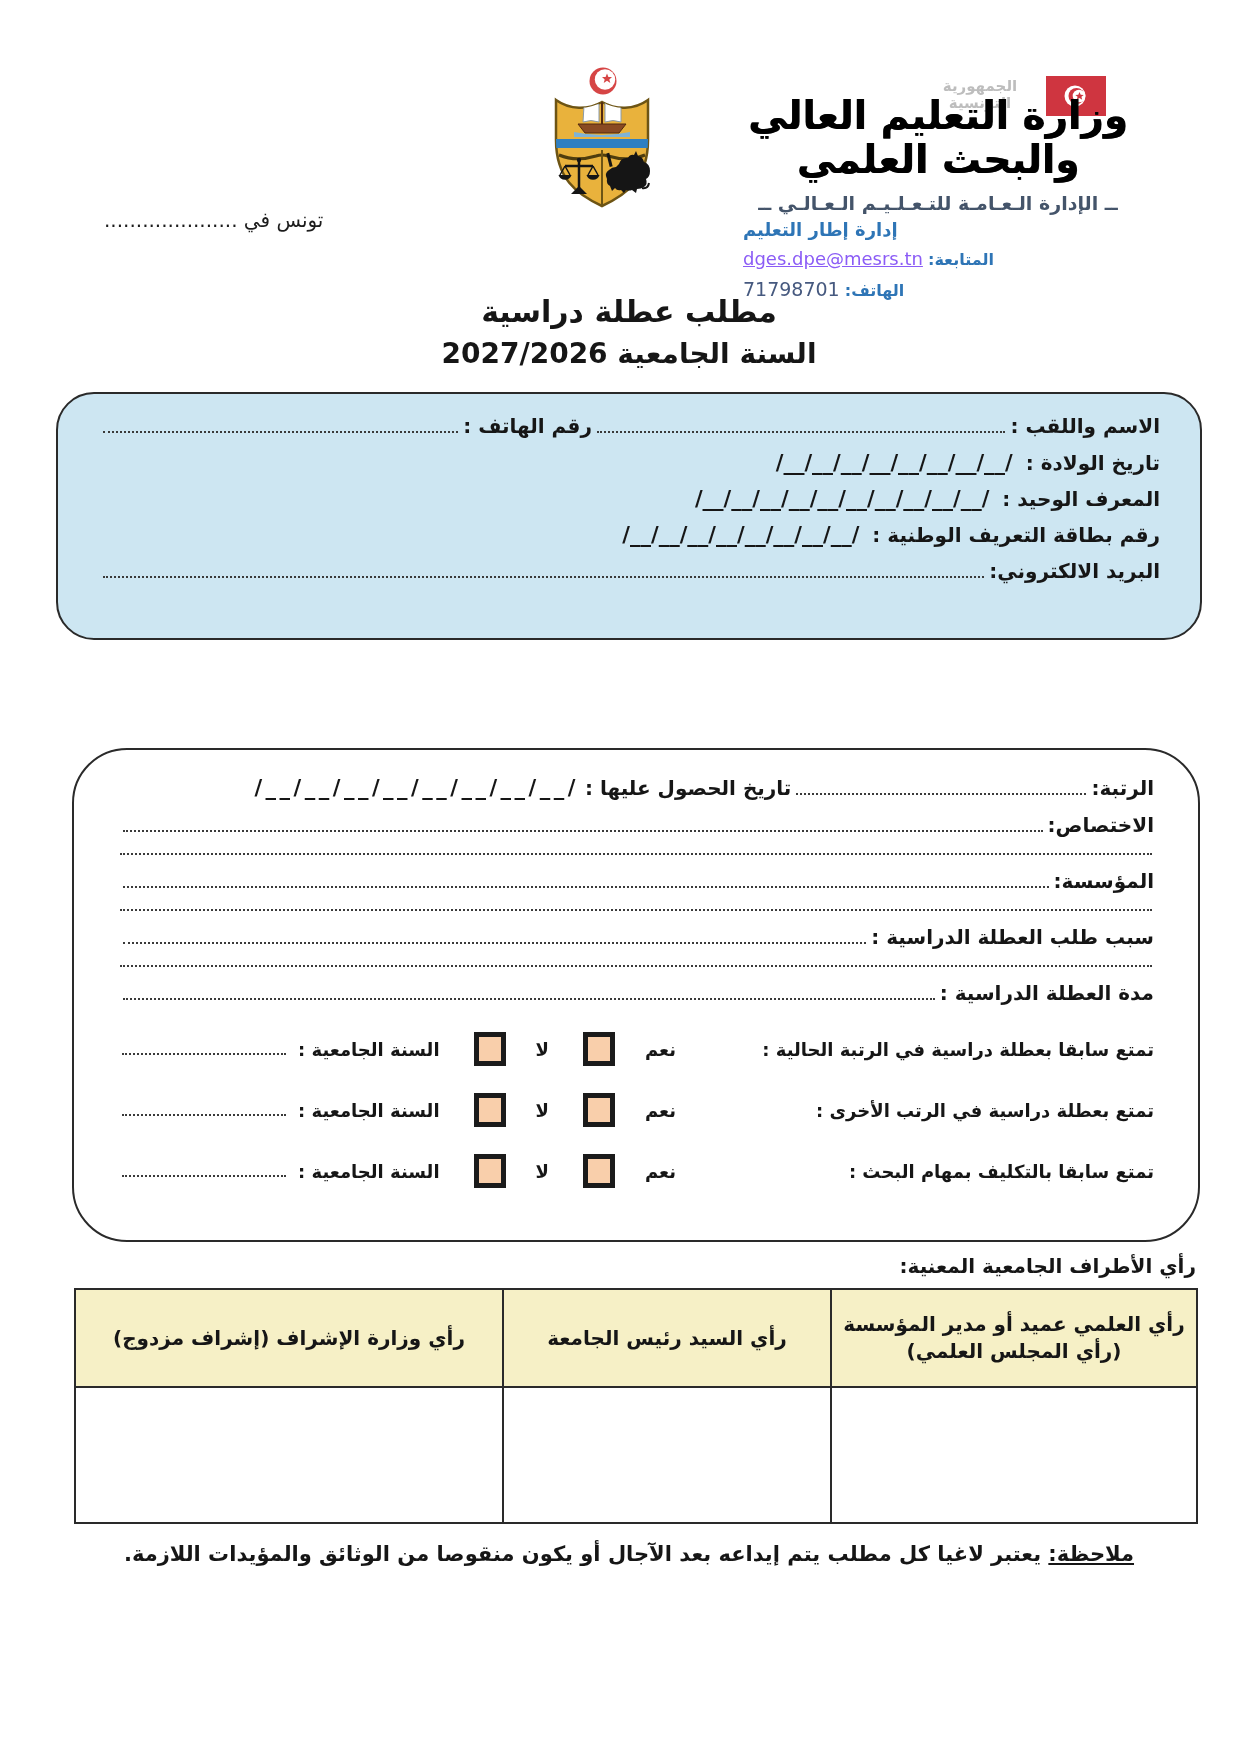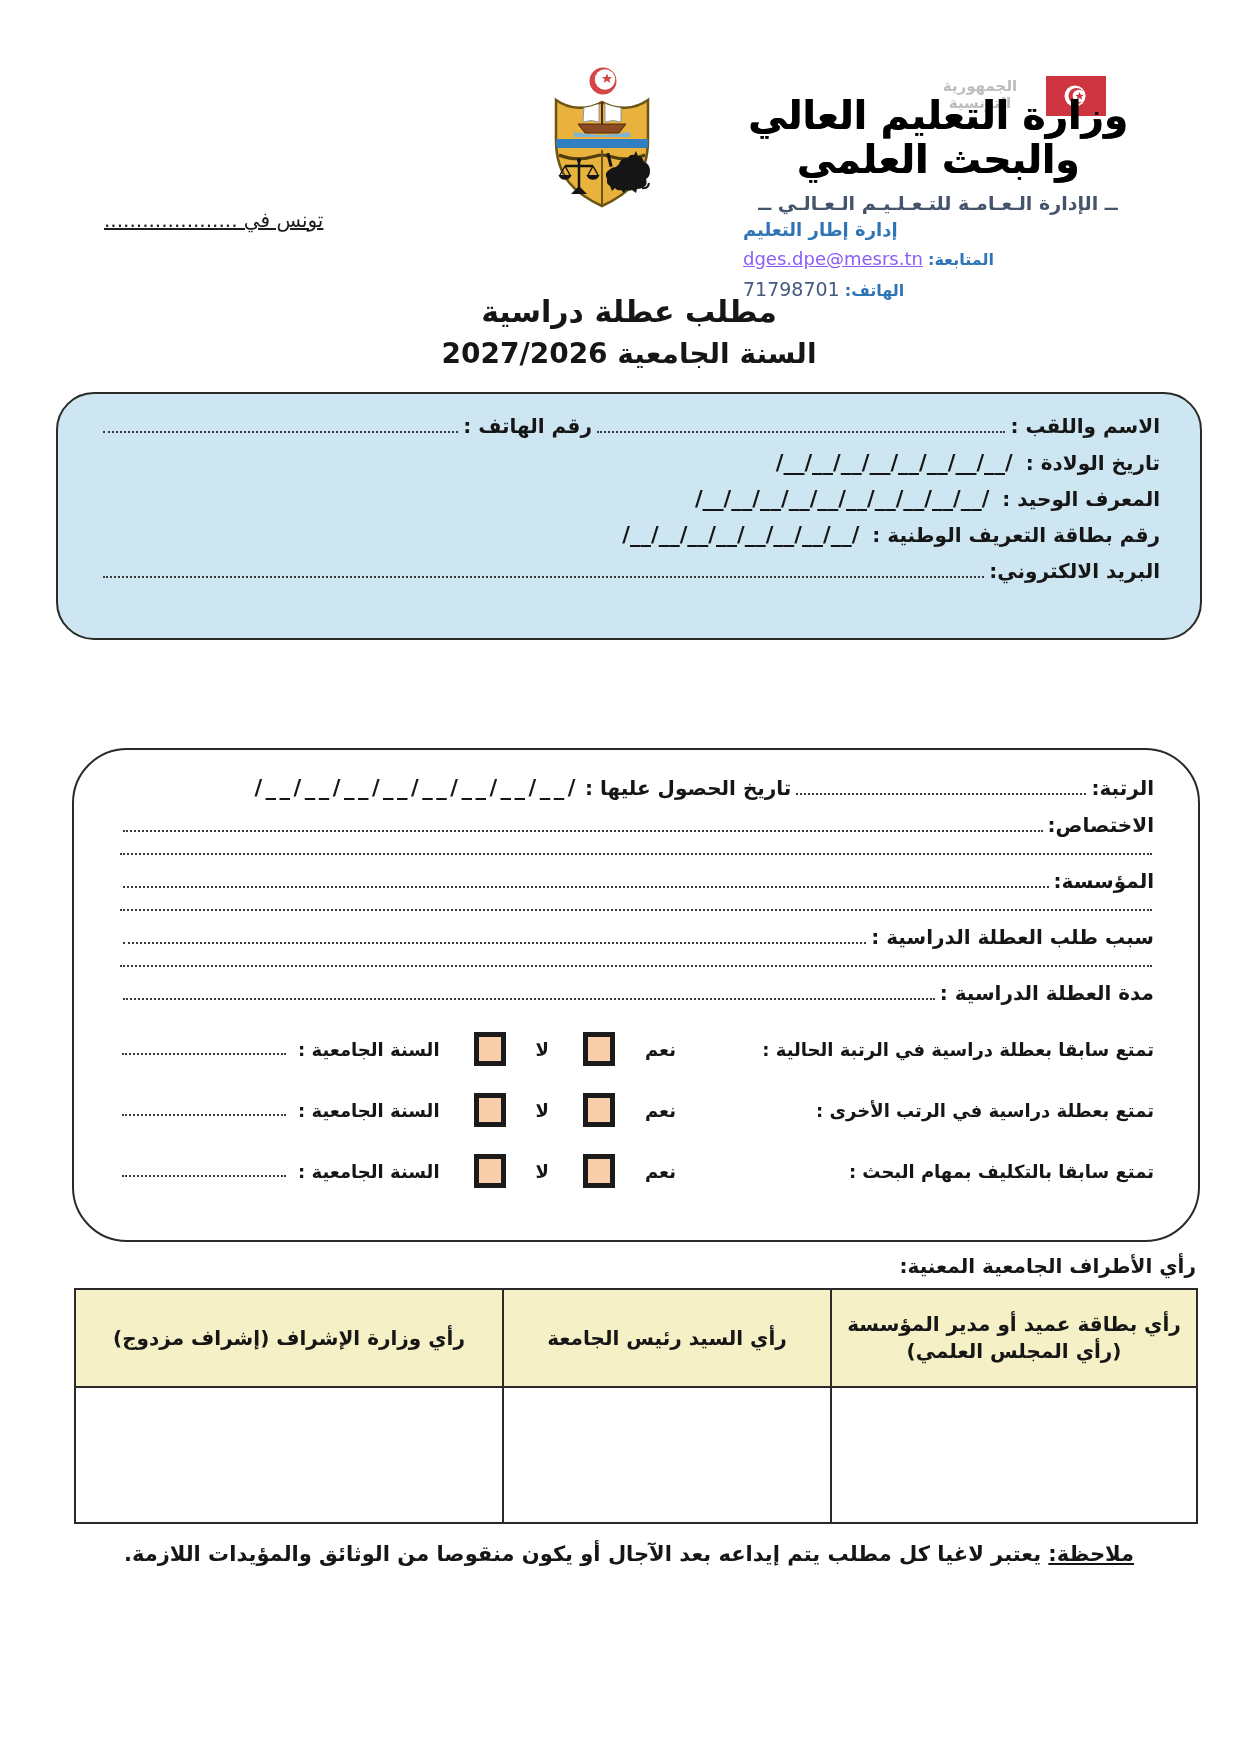--- a/index.html
+++ b/index.html
@@ -15,21 +15,21 @@
   .ministry{position:absolute;right:125px;top:94px;width:390px;text-align:center;
     font-weight:bold;font-size:39px;line-height:1.12;color:#000000;text-shadow:.6px 0 #101010;}
   .directorate{position:absolute;right:125px;top:192px;width:390px;text-align:center;
     color:#44546a;font-weight:bold;font-size:19px;letter-spacing:.5px;}
   .contact{position:absolute;right:125px;top:216px;width:390px;text-align:left;line-height:1.6;}
   .contact .dept{color:#2e75b6;font-weight:bold;font-size:18px;}
   .contact .row{font-size:16px;}
   .contact .lbl{color:#2e75b6;font-weight:bold;font-size:16px;}
   .contact a.email{color:#8b5cf6;text-decoration:underline;direction:ltr;unicode-bidi:isolate;font-size:18px;}
   .phone-num{direction:ltr;unicode-bidi:isolate;letter-spacing:7px;color:#46597f;font-size:19px;}
-  .place-date{position:absolute;left:104px;top:208px;font-size:20px;color:#1c1c1c;text-decoration:underline;}
+  .place-date{position:absolute;left:104px;top:208px;font-size:20px;color:#1c1c1c;}
   .emblem{position:absolute;left:546px;top:64px;width:112px;height:148px;}
   
   .title{position:absolute;top:294px;left:0;right:0;text-align:center;font-weight:bold;}
   .title .t1{font-size:30px;}
   .title .t2{font-size:28px;margin-top:8px;}
   
   .box{position:absolute;border:2px solid #2a2a2a;background:#fff;}
   .box-personal{top:392px;left:56px;right:56px;height:248px;border-radius:38px;
     background:#cde6f2;padding:20px 40px 0 40px;box-sizing:border-box;}
   .box-rank{top:748px;left:72px;right:58px;height:494px;border-radius:55px;
@@ -244,21 +244,21 @@
 
   <table class="opinions">
     <colgroup>
         <col style="width:366px">
         <col style="width:328px">
         <col style="width:428px">
       </colgroup>
     <thead>
       <tr>
         <th>
-          <span>رأي بطاقة عميد أو مدير المؤسسة</span><br>
+          <span>رأي العلمي عميد أو مدير المؤسسة</span><br>
           <span>(رأي المجلس العلمي)</span>
         </th>
         <th>رأي السيد رئيس الجامعة</th>
         <th>رأي وزارة الإشراف (إشراف مزدوج)</th>
       </tr>
     </thead>
     <tbody>
       <tr>
         <td></td>
         <td></td>

